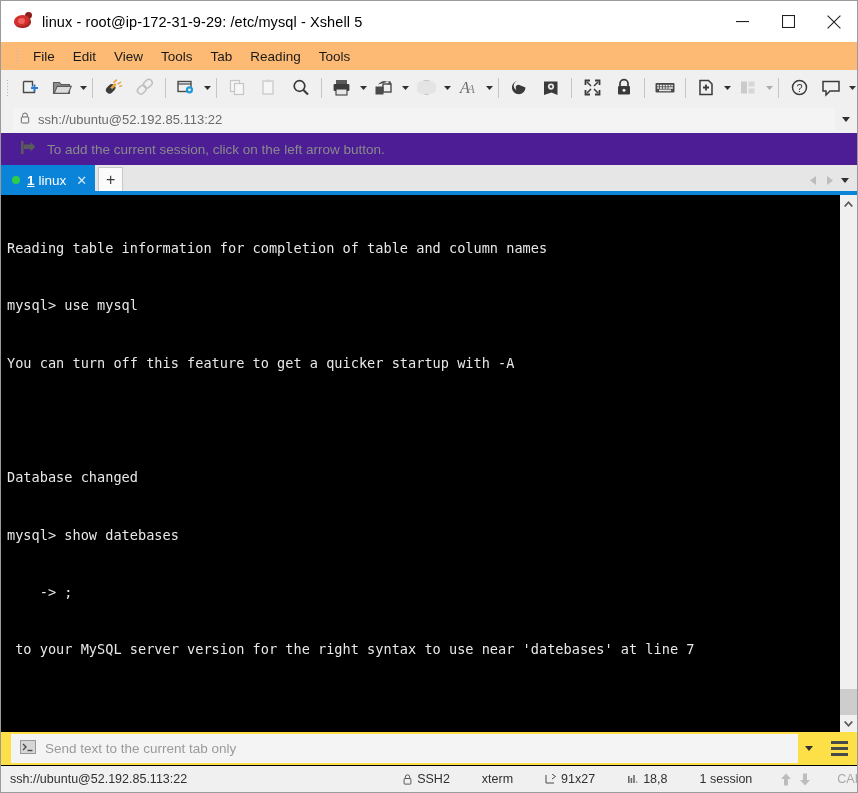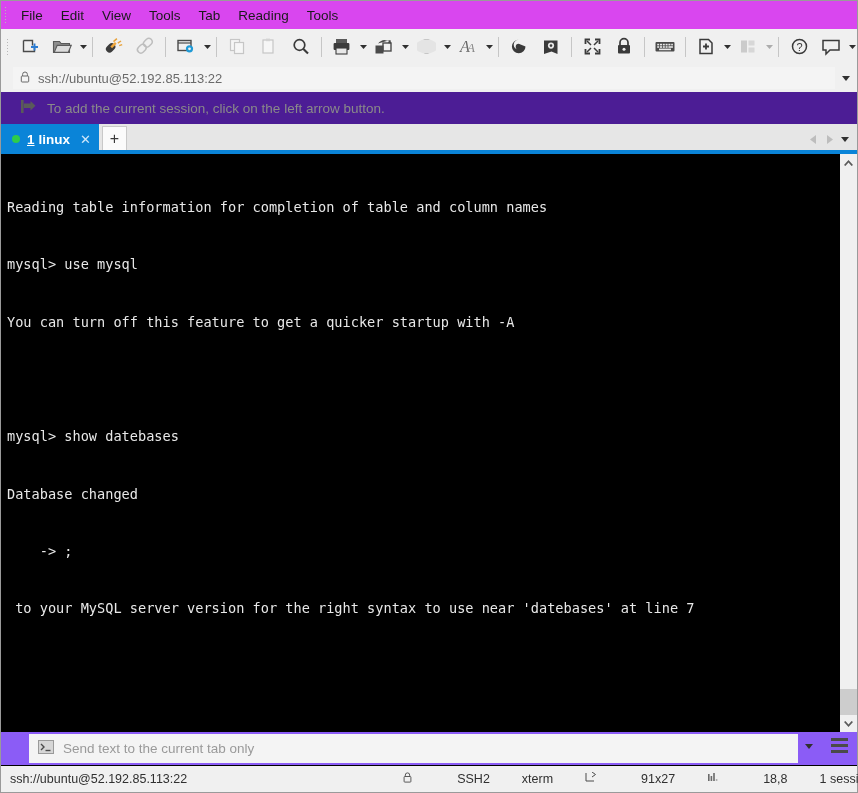--- a/index.html
+++ b/index.html
@@ -43,21 +43,21 @@
   }
   .wctrls{margin-left:auto;display:flex;height:41px;}
   .wbtn{
     width:46px;height:41px;display:flex;align-items:center;justify-content:center;
   }
   .wbtn svg{display:block;}
 
   
   .menubar{
     height:28px;flex:0 0 28px;display:flex;align-items:center;
-    background:#d946ef;padding-left:0;
+    background:#fdba74;padding-left:12px;
   }
   .grip{
     width:4px;height:18px;margin:0 4px 0 3px;flex:0 0 4px;
     background-image:radial-gradient(#b8b8b8 39%,transparent 41%);
     background-size:3px 3px;
   }
   .menuitem{
     font-size:13.5px;color:#1a1a1a;padding:3px 9px;white-space:nowrap;
   }
 
@@ -111,21 +111,21 @@
     background:#0a84d8;color:#ffffff;padding:0 6px 0 11px;
     box-sizing:border-box;
   }
   .tab .dot{
     width:8px;height:8px;border-radius:50%;background:#2ecc4a;
     margin-right:7px;flex:0 0 8px;
   }
   .tab .tnum{
     font-size:13.5px;font-weight:bold;color:#fff;text-decoration:underline;
   }
-  .tab .tlabel{font-size:13.5px;font-weight:bold;color:#fff;margin-left:4px;}
+  .tab .tlabel{font-size:13.5px;font-weight:normal;color:#fff;margin-left:4px;}
   .tab .tclose{
     margin-left:10px;margin-right:2px;font-size:13px;color:#cfe7fa;
     line-height:1;
   }
   .newtab{
     width:25px;height:25px;margin-left:3px;margin-bottom:3px;
     background:#fbfbfb;border:1px solid #c9c9c9;border-bottom:none;
     display:flex;align-items:center;justify-content:center;
     font-size:16px;color:#3a3a3a;line-height:1;box-sizing:border-box;
   }
@@ -158,23 +158,22 @@
     height:17px;flex:0 0 17px;background:#f0f0f0;
     display:flex;align-items:center;justify-content:center;
   }
   .strack{flex:1;background:#f0f0f0;position:relative;}
   .sthumb{
     position:absolute;left:0;right:0;bottom:0;height:26px;background:#cdcdcd;
   }
 
   
   .sendbar{
-    height:33px;flex:0 0 33px;display:flex;align-items:flex-start;
-    background:#8b5cf6;
-    padding-left:18px;
+    height:33px;flex:0 0 33px;display:flex;align-items:center;
+    background:#fde047;
   }
   .sendfield{
     flex:1;height:29px;margin:2px 0 2px 10px;background:#f4f4f4;
     display:flex;align-items:center;
   }
   .sendfield .sicon{margin:0 9px 0 9px;flex:0 0 16px;}
   .sendtext{font-size:13.5px;color:#9a9a9a;}
   .sendcaret{
     width:22px;height:29px;display:flex;align-items:center;justify-content:center;
     flex:0 0 22px;
@@ -185,35 +184,59 @@
     gap:3px;
   }
   .hamburger span{display:block;width:17px;height:3px;background:#4a4a4a;}
 
   
   .statusbar{
     height:26px;flex:0 0 26px;display:flex;align-items:center;
     background:#f0f0f0;border-top:1px solid #000;font-size:12.5px;color:#303030;
   }
   .st-url{margin-left:9px;white-space:nowrap;}
-  .st-cell{display:flex;align-items:flex-start;white-space:nowrap;gap:40px;}
+  .st-cell{display:flex;align-items:center;white-space:nowrap;}
   .st-cell .si{margin-right:5px;display:flex;align-items:center;}
   .st-dim{color:#a8a8a8;}
   .grip2{
     width:13px;height:13px;margin-right:3px;margin-left:4px;
     background-image:radial-gradient(#b0b0b0 40%,transparent 42%);
     background-size:4px 4px;background-position:right bottom;
     background-repeat:repeat;
   }
 </style>
 </head>
 <body>
 
 <div id="app">
 
+  <div class="titlebar">
+    <div class="tb-icon">
+      <div class="tail"></div>
+        <div class="shell"></div>
+    </div>
+    <div class="tb-title">linux - root@ip-172-31-9-29: /etc/mysql - Xshell 5</div>
+    <div class="wctrls">
+      <div class="wbtn">
+        <svg width="13" height="11" viewBox="0 0 13 11">
+            <rect x="0" y="5" width="13" height="1.1" fill="#202020"></rect>
+          </svg>
+      </div>
+      <div class="wbtn">
+        <svg width="13" height="13" viewBox="0 0 13 13">
+            <rect x="0.5" y="0.5" width="12" height="12" fill="none" stroke="#202020" stroke-width="1.1"></rect>
+          </svg>
+      </div>
+      <div class="wbtn">
+        <svg width="14" height="14" viewBox="0 0 14 14">
+            <path d="M0.6 0.6 L13.4 13.4 M13.4 0.6 L0.6 13.4" stroke="#202020" stroke-width="1.1" fill="none"></path>
+          </svg>
+      </div>
+    </div>
+  </div>
 
   <div class="menubar">
     <div class="grip"></div>
     <div class="menuitem">File</div>
     <div class="menuitem">Edit</div>
     <div class="menuitem">View</div>
     <div class="menuitem">Tools</div>
     <div class="menuitem">Tab</div>
     <div class="menuitem">Reading</div>
     <div class="menuitem">Tools</div>
@@ -509,22 +532,22 @@
     </div>
     <div class="tabline"></div>
   </div>
 
   <div class="termwrap">
     <div class="term">
       <div class="line">Reading table information for completion of table and column names</div>
       <div class="line">mysql&gt; use mysql</div>
       <div class="line">You can turn off this feature to get a quicker startup with -A</div>
       <div class="line"></div>
+      <div class="line">Database changed</div>
       <div class="line">mysql&gt; show datebases</div>
-      <div class="line">Database changed</div>
       <div class="line">    -&gt; ;</div>
       <div class="line"> to your MySQL server version for the right syntax to use near 'datebases' at line 7</div>
       
       
       
       
       
       
       
       

